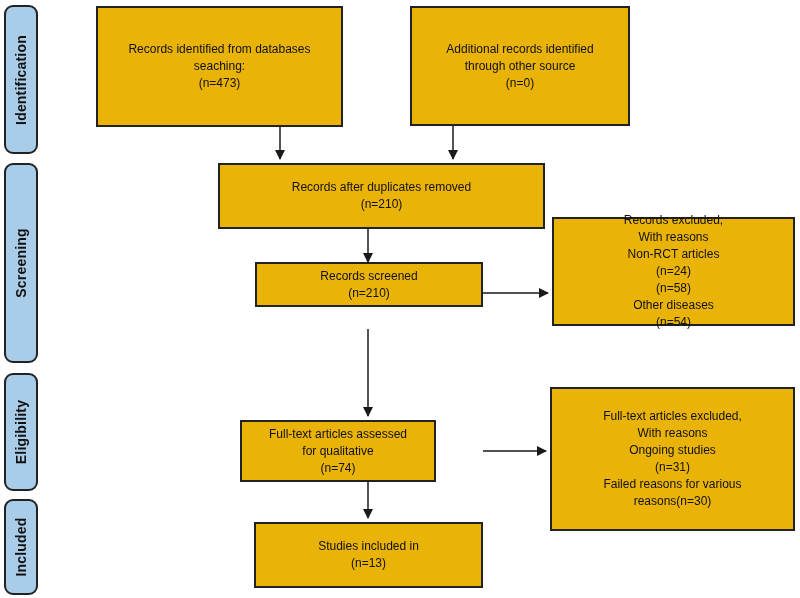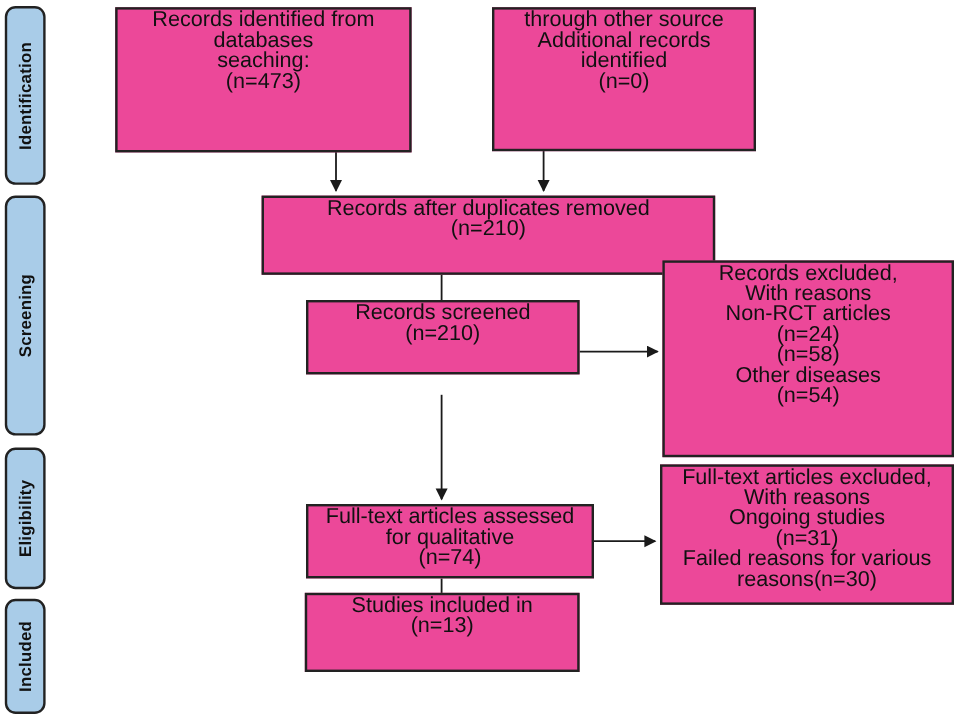--- a/index.html
+++ b/index.html
@@ -35,28 +35,28 @@
   .stage-label{
     transform:rotate(-90deg);
     white-space:nowrap;
     font-size:14px;
     font-weight:bold;
     color:var(--text);
     letter-spacing:0.2px;
   }
   .flow-box{
     position:absolute;
-    background:#ec4899;
+    background:#eab308;
     border:2px solid var(--border);
     display:flex;
     flex-direction:column;
     align-items:center;
-    justify-content:flex-start;
+    justify-content:center;
     text-align:center;
-    font-size:18px;
+    font-size:12px;
     line-height:17px;
     color:var(--text);
   }
   .arrow-layer{
     position:absolute;
     left:0; top:0;
     width:800px; height:598px;
     pointer-events:none;
   }
 </style>
@@ -93,58 +93,58 @@
     <line x1="483" y1="451" x2="546" y2="451" stroke="#1a1a1a" stroke-width="1.5" marker-end="url(#ah)"></line>
   </svg>
 
   <div class="flow-box" style="left:96px;top:6px;width:247px;height:121px">
     <div>Records identified from databases</div>
     <div>seaching:</div>
     <div>(n=473)</div>
   </div>
 
   <div class="flow-box" style="left:410px;top:6px;width:220px;height:120px">
+    <div>Additional records identified</div>
     <div>through other source</div>
-    <div>Additional records identified</div>
     <div>(n=0)</div>
   </div>
 
-  <div class="flow-box" style="left:218px;top:163px;width:378px;height:66px">
+  <div class="flow-box" style="left:218px;top:163px;width:327px;height:66px">
     <div>Records after duplicates removed</div>
     <div>(n=210)</div>
   </div>
 
-  <div class="flow-box" style="left:255px;top:250px;width:228px;height:62px">
+  <div class="flow-box" style="left:255px;top:262px;width:228px;height:45px">
     <div>Records screened</div>
     <div>(n=210)</div>
   </div>
 
-  <div class="flow-box" style="left:552px;top:217px;width:243px;height:164px">
+  <div class="flow-box" style="left:552px;top:217px;width:243px;height:109px">
     <div>Records excluded,</div>
     <div>With reasons</div>
     <div>Non-RCT articles</div>
     <div>(n=24)</div>
     <div>(n=58)</div>
     <div>Other diseases</div>
     <div>(n=54)</div>
   </div>
 
-  <div class="flow-box" style="left:255px;top:420px;width:240px;height:62px">
+  <div class="flow-box" style="left:240px;top:420px;width:196px;height:62px">
     <div>Full-text articles assessed</div>
     <div>for qualitative</div>
     <div>(n=74)</div>
   </div>
 
-  <div class="flow-box" style="left:550px;top:387px;width:245px;height:117px">
+  <div class="flow-box" style="left:550px;top:387px;width:245px;height:144px">
     <div>Full-text articles excluded,</div>
     <div>With reasons</div>
     <div>Ongoing studies</div>
     <div>(n=31)</div>
     <div>Failed reasons for various</div>
     <div>reasons(n=30)</div>
   </div>
 
-  <div class="flow-box" style="left:254px;top:494px;width:229px;height:66px">
+  <div class="flow-box" style="left:254px;top:522px;width:229px;height:66px">
     <div>Studies included in</div>
     <div>(n=13)</div>
   </div>
 
 </div>
 
 </body></html>

